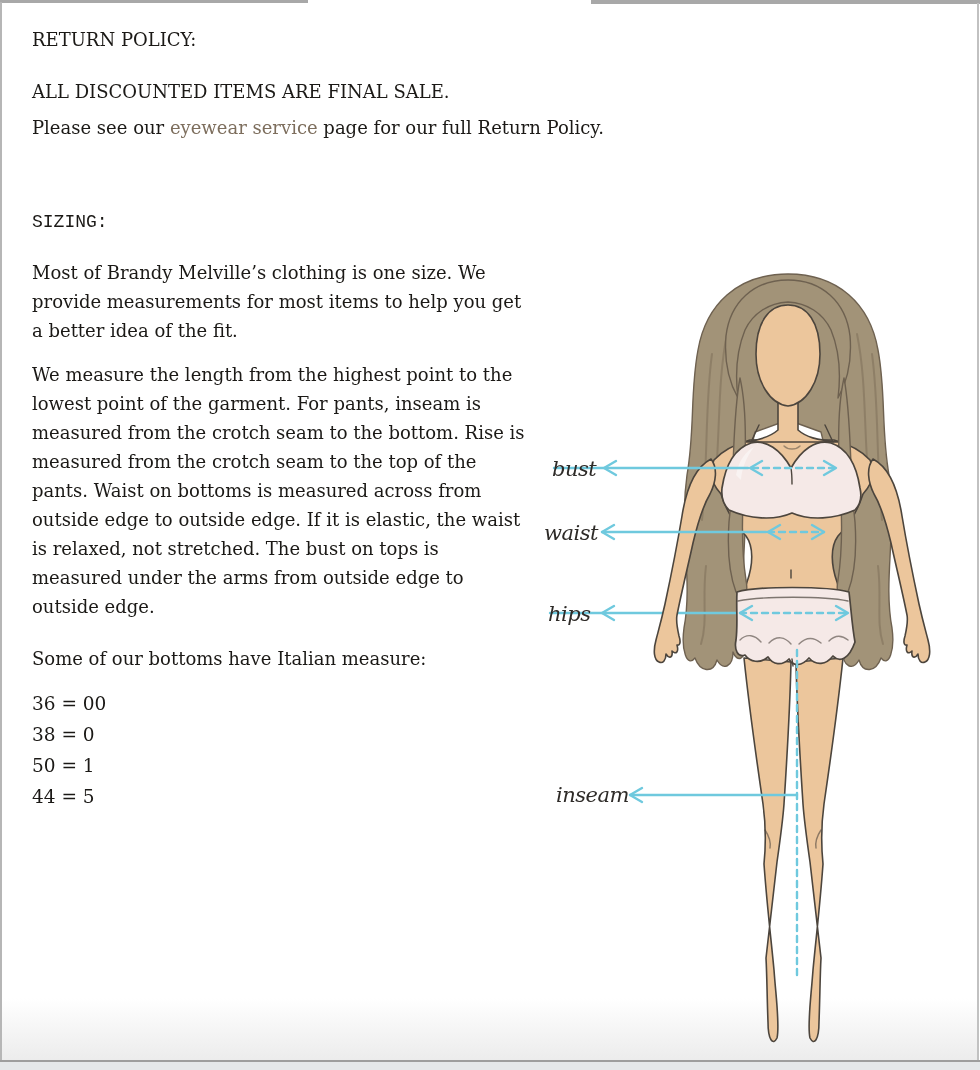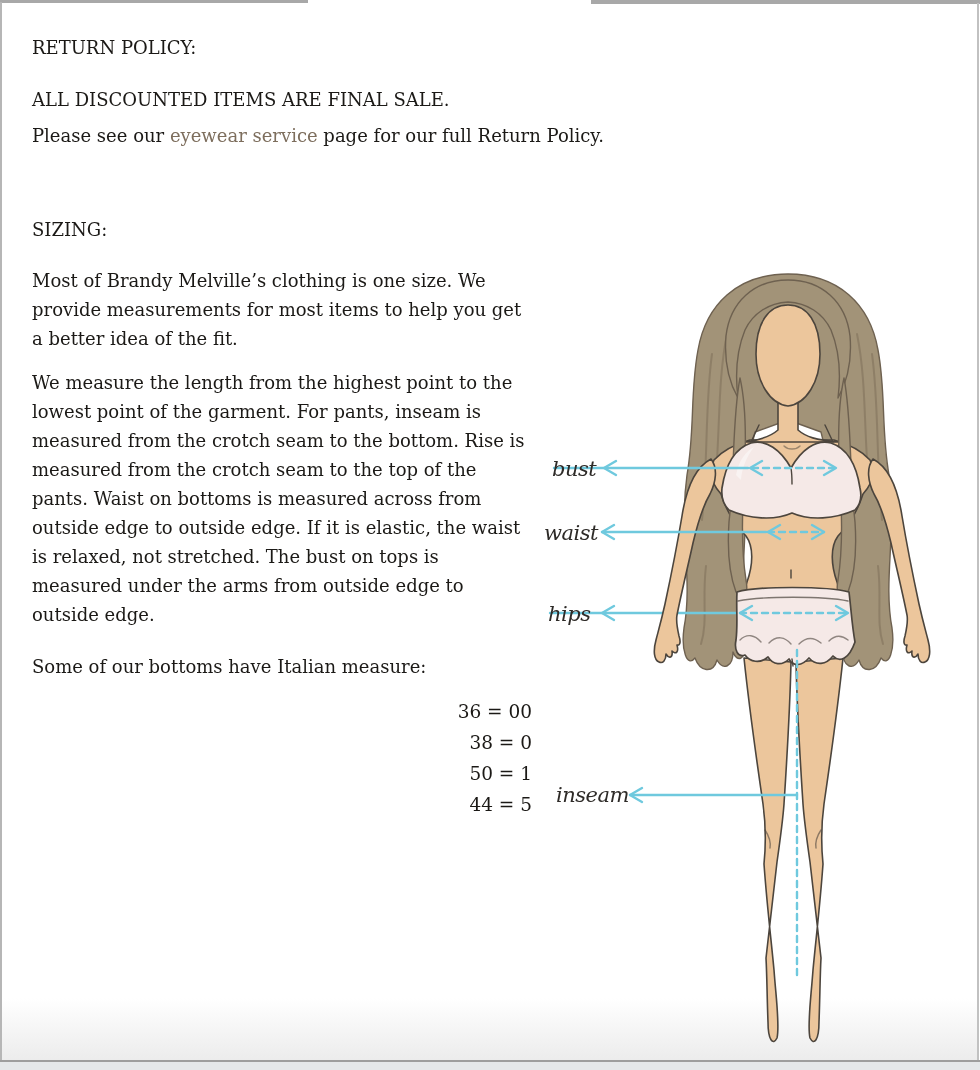--- a/index.html
+++ b/index.html
@@ -11,33 +11,33 @@
   
   .edge-top-left{position:absolute;left:0;top:0;width:308px;height:3px;background:#a8a8a8;}
   .edge-top-right{position:absolute;left:591px;top:0;width:389px;height:4px;background:#a8a8a8;}
   .border-left{position:absolute;left:0;top:2px;width:2px;height:1059px;background:#b6b6b6;}
   .border-right{position:absolute;left:977px;top:3px;width:2px;height:1058px;background:#c1c1c1;}
   .bottom-fade{position:absolute;left:2px;top:998px;width:975px;height:62px;
     background:linear-gradient(180deg,rgba(236,236,236,0),#ececec);}
   .page-bottom-line{position:absolute;left:0;top:1060px;width:980px;height:2px;background:#9d9d9d;}
   .below-page{position:absolute;left:0;top:1062px;width:980px;height:8px;background:#e4e7e9;}
 
-  .content{position:absolute;left:32px;top:36px;width:916px;}
+  .content{position:absolute;left:32px;top:28px;width:916px;}
   .content p{margin:0;font-size:18px;line-height:24px;}
   .p-discount{margin-top:28px !important;}
   .bold-notice{margin-top:26px !important;font-weight:bold;line-height:30px !important;font-size:18.5px !important;}
   .cs-line{margin-top:12px !important;}
   .cs-link{color:var(--link,#7d6e5d);text-decoration:none;cursor:pointer;}
-  .sizing-h{margin-top:70px !important;}
+  .sizing-h{margin-top:70px !important;font-family:Liberation Mono, monospace;}
   .left-col{width:500px;}
   .left-col p{line-height:29px;}
   .p-intro{margin-top:24px !important;}
   .p-details{margin-top:15px !important;}
   .p-italian{margin-top:23px !important;}
-  .sizes{margin-top:15px;font-size:18.5px;text-align:right;}
+  .sizes{margin-top:15px;font-size:18.5px;}
   .size-row{line-height:31px;}
 
   
   .figure{position:absolute;left:540px;top:270px;width:440px;height:800px;}
   .skin{fill:var(--skin,#ecc69c);stroke:var(--outline,#4c453d);stroke-width:1.6;stroke-linejoin:round;}
   .hair{fill:var(--hair,#a29378);stroke:#6e6150;stroke-width:1.4;stroke-linejoin:round;}
   .pink{fill:var(--pink,#f5e9e7);stroke:var(--outline,#4c453d);stroke-width:1.7;stroke-linejoin:round;}
   .detail{stroke:var(--outline,#4c453d);fill:none;stroke-width:1.4;stroke-linecap:round;}
   .hstrand{stroke:#84755d;stroke-width:2;fill:none;opacity:.65;stroke-linecap:round;}
   .arrow{stroke:var(--arrow,#6fc9de);stroke-width:2.4;fill:none;stroke-linecap:round;stroke-linejoin:round;}

